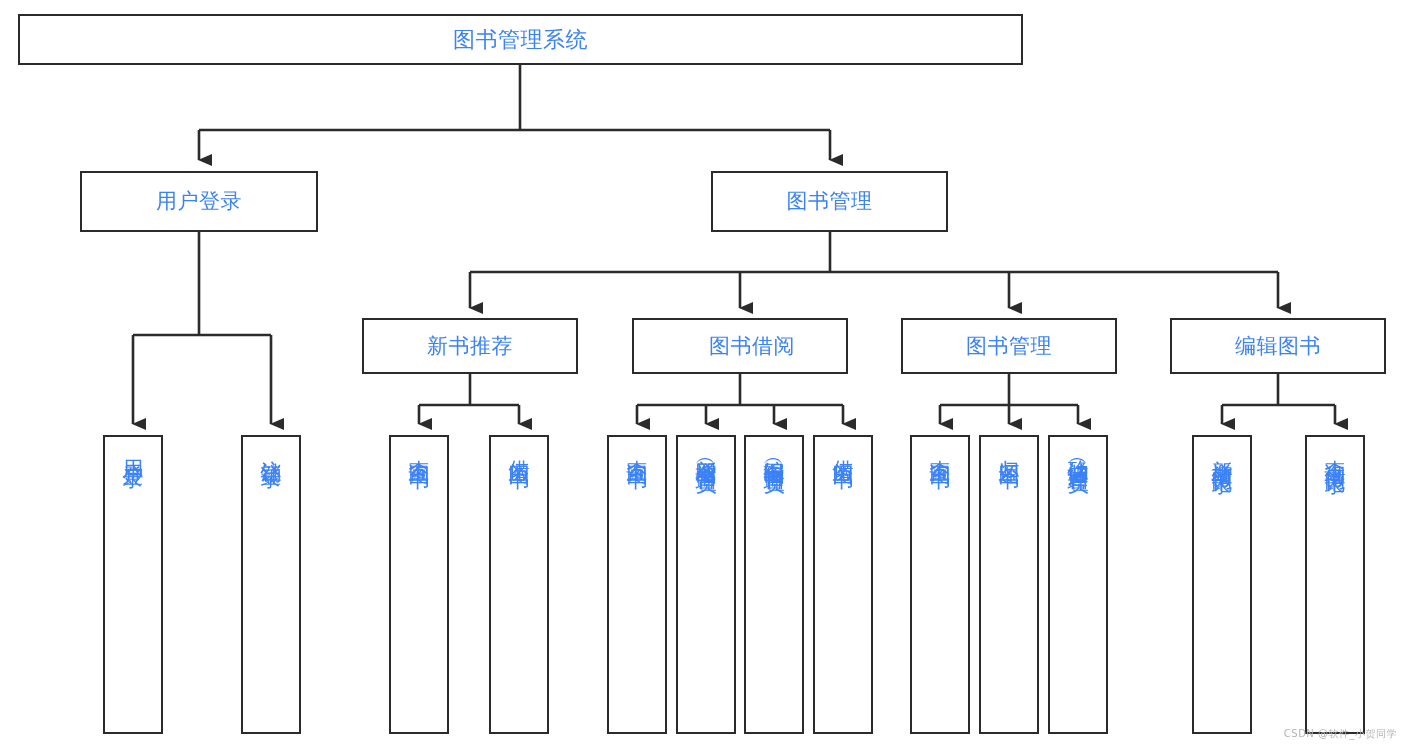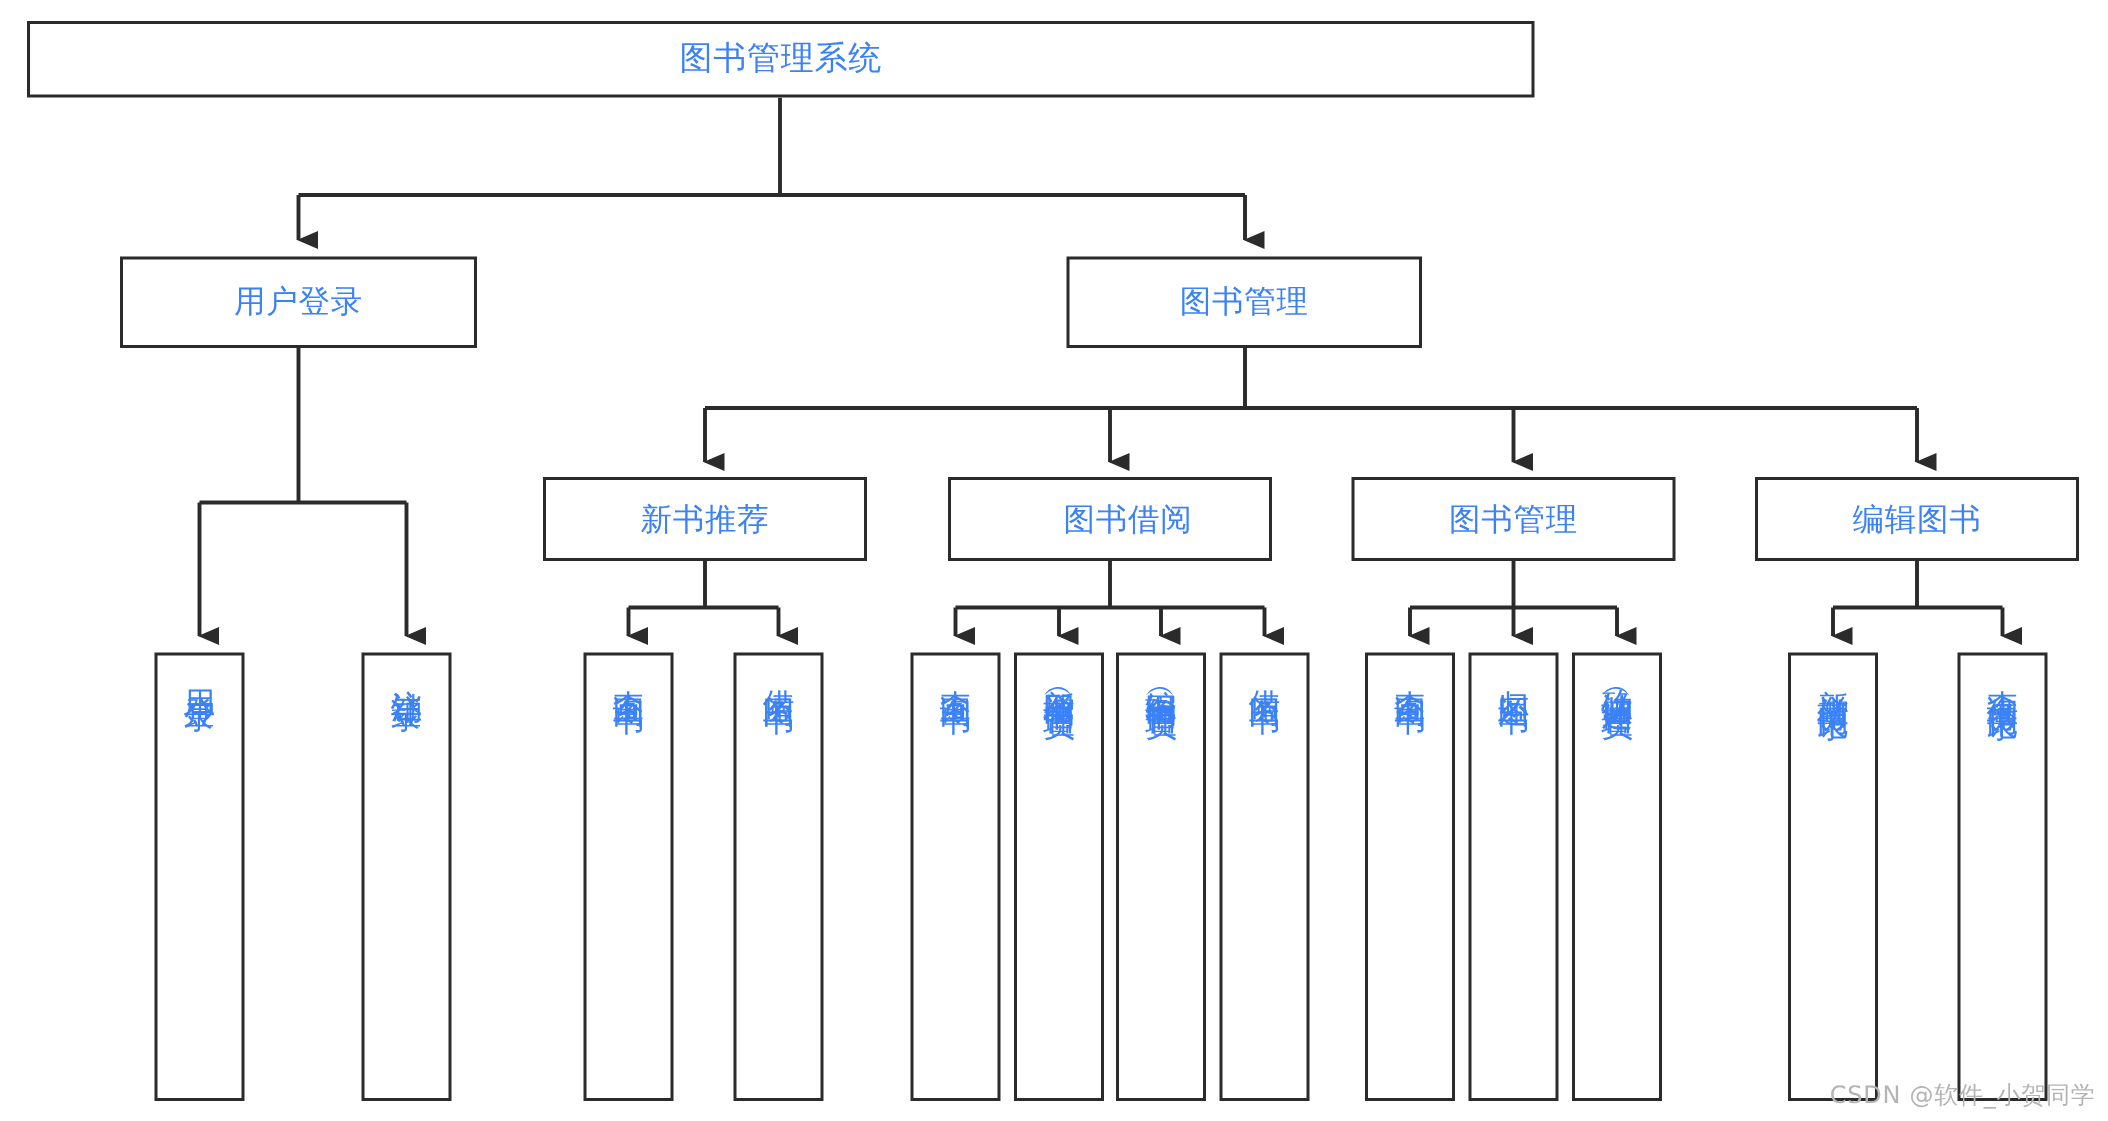--- a/index.html
+++ b/index.html
@@ -62,21 +62,21 @@
   .node.vert.tall-text .label {
     letter-spacing: 2px;
   }
   #title-node .label {
     font-size: 22px;
   }
   #watermark {
     position: absolute;
     right: 8px;
     bottom: 6px;
-    font-size: 16px;
+    font-size: 10px;
     color: #b4b4b4;
     letter-spacing: 0.5px;
     white-space: nowrap;
     pointer-events: none;
   }
 </style>
 </head>
 <body>
 
 <div id="diagram-root">

